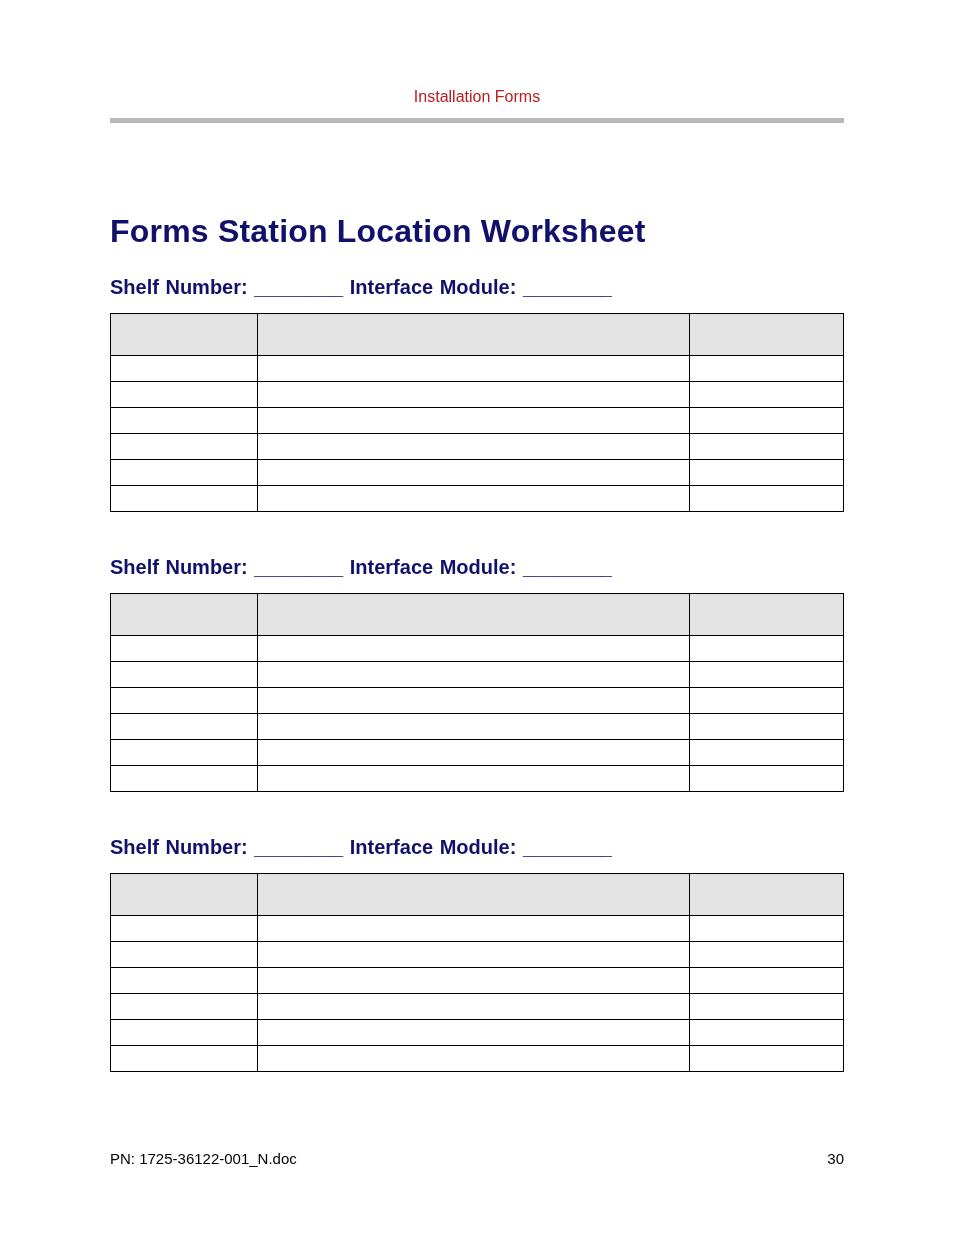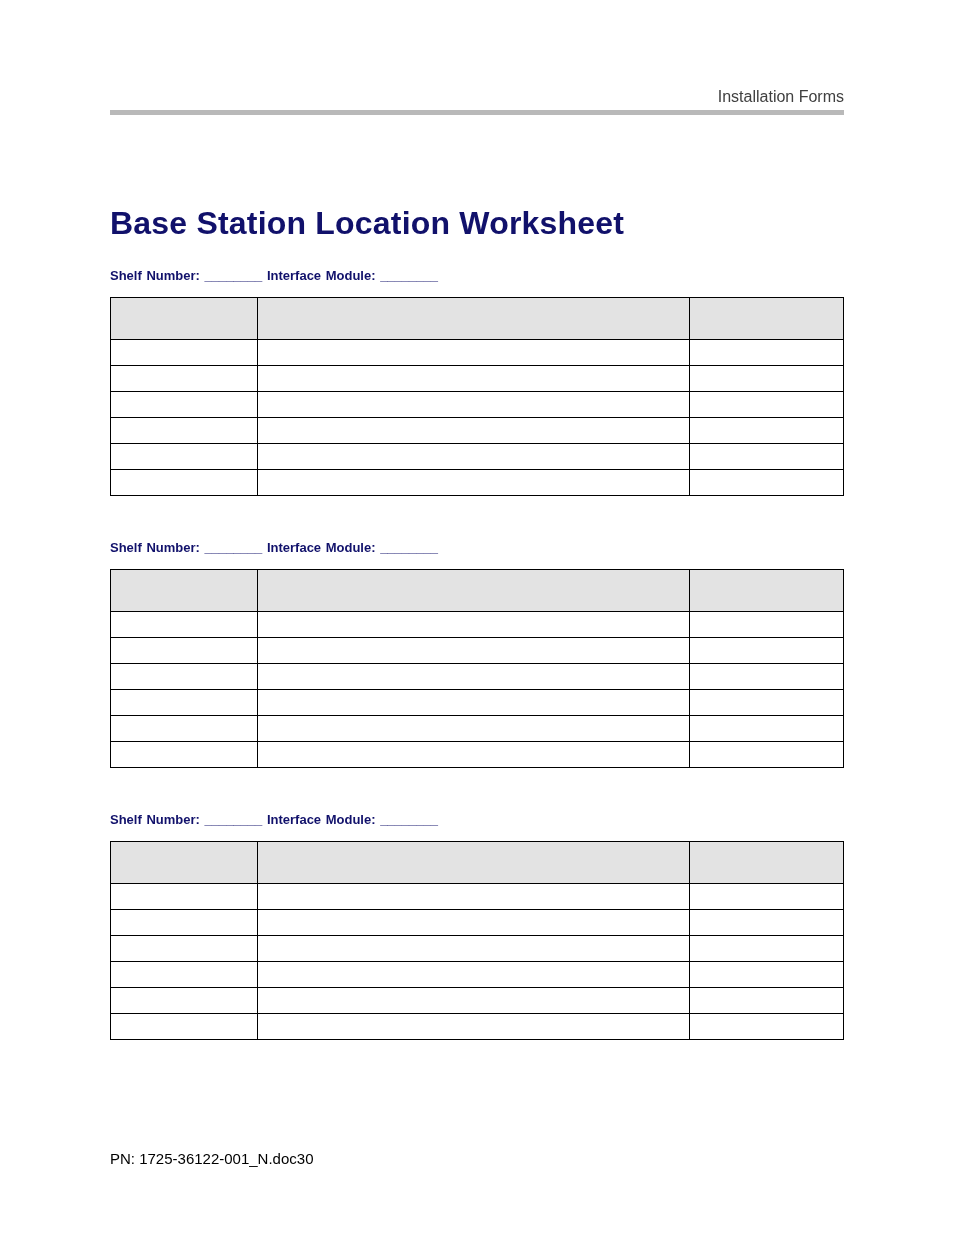--- a/index.html
+++ b/index.html
@@ -4,40 +4,40 @@
 <style>
   * { box-sizing: border-box; margin: 0; padding: 0; }
   html, body { width: 954px; height: 1235px; background: #fff; font-family: "Futura", "Trebuchet MS", Arial, sans-serif; }
   .page {
     position: relative;
     width: 954px;
     height: 1235px;
     padding: 88px 110px 0 110px;
   }
   .header-label {
-    text-align: right;
+    text-align: center;
     font-size: 16px;
-    color: #404040;
-    margin-bottom: 4px;
+    color: #b91c1c;
+    margin-bottom: 12px;
   }
   .header-rule {
     height: 5px;
     background: #b9b9b9;
     margin-bottom: 90px;
   }
   .title {
     color: #11116b;
     font-size: 32px;
     font-weight: bold;
     margin-bottom: 26px;
     letter-spacing: 0.2px;
   }
   .section-label {
     color: #11116b;
-    font-size: 13px;
+    font-size: 20px;
     font-weight: bold;
     margin-bottom: 14px;
     word-spacing: 1px;
   }
   table.worksheet {
     border-collapse: collapse;
     width: 100%;
     margin-bottom: 44px;
   }
   table.worksheet td {
@@ -51,33 +51,33 @@
   }
   table.worksheet td.col1 { width: 20%; }
   table.worksheet td.col2 { width: 59%; }
   table.worksheet td.col3 { width: 21%; }
   .footer {
     position: absolute;
     left: 110px;
     right: 110px;
     bottom: 68px;
     display: flex;
-    justify-content: flex-start;
+    justify-content: space-between;
     font-size: 15px;
     color: #000;
   }
 </style>
 </head>
 <body>
 
 <div class="page">
   <div class="header-label">Installation Forms</div>
   <div class="header-rule"></div>
 
-  <h1 class="title">Base Station Location Worksheet</h1>
+  <h1 class="title">Forms Station Location Worksheet</h1>
 
   <div class="section-label">Shelf Number: ________  Interface Module: ________</div>
   <table class="worksheet">
     <tbody>
         <tr class="header-row">
       <td class="col1"></td>
       <td class="col2"></td>
       <td class="col3"></td>
     </tr>
     <tr>

